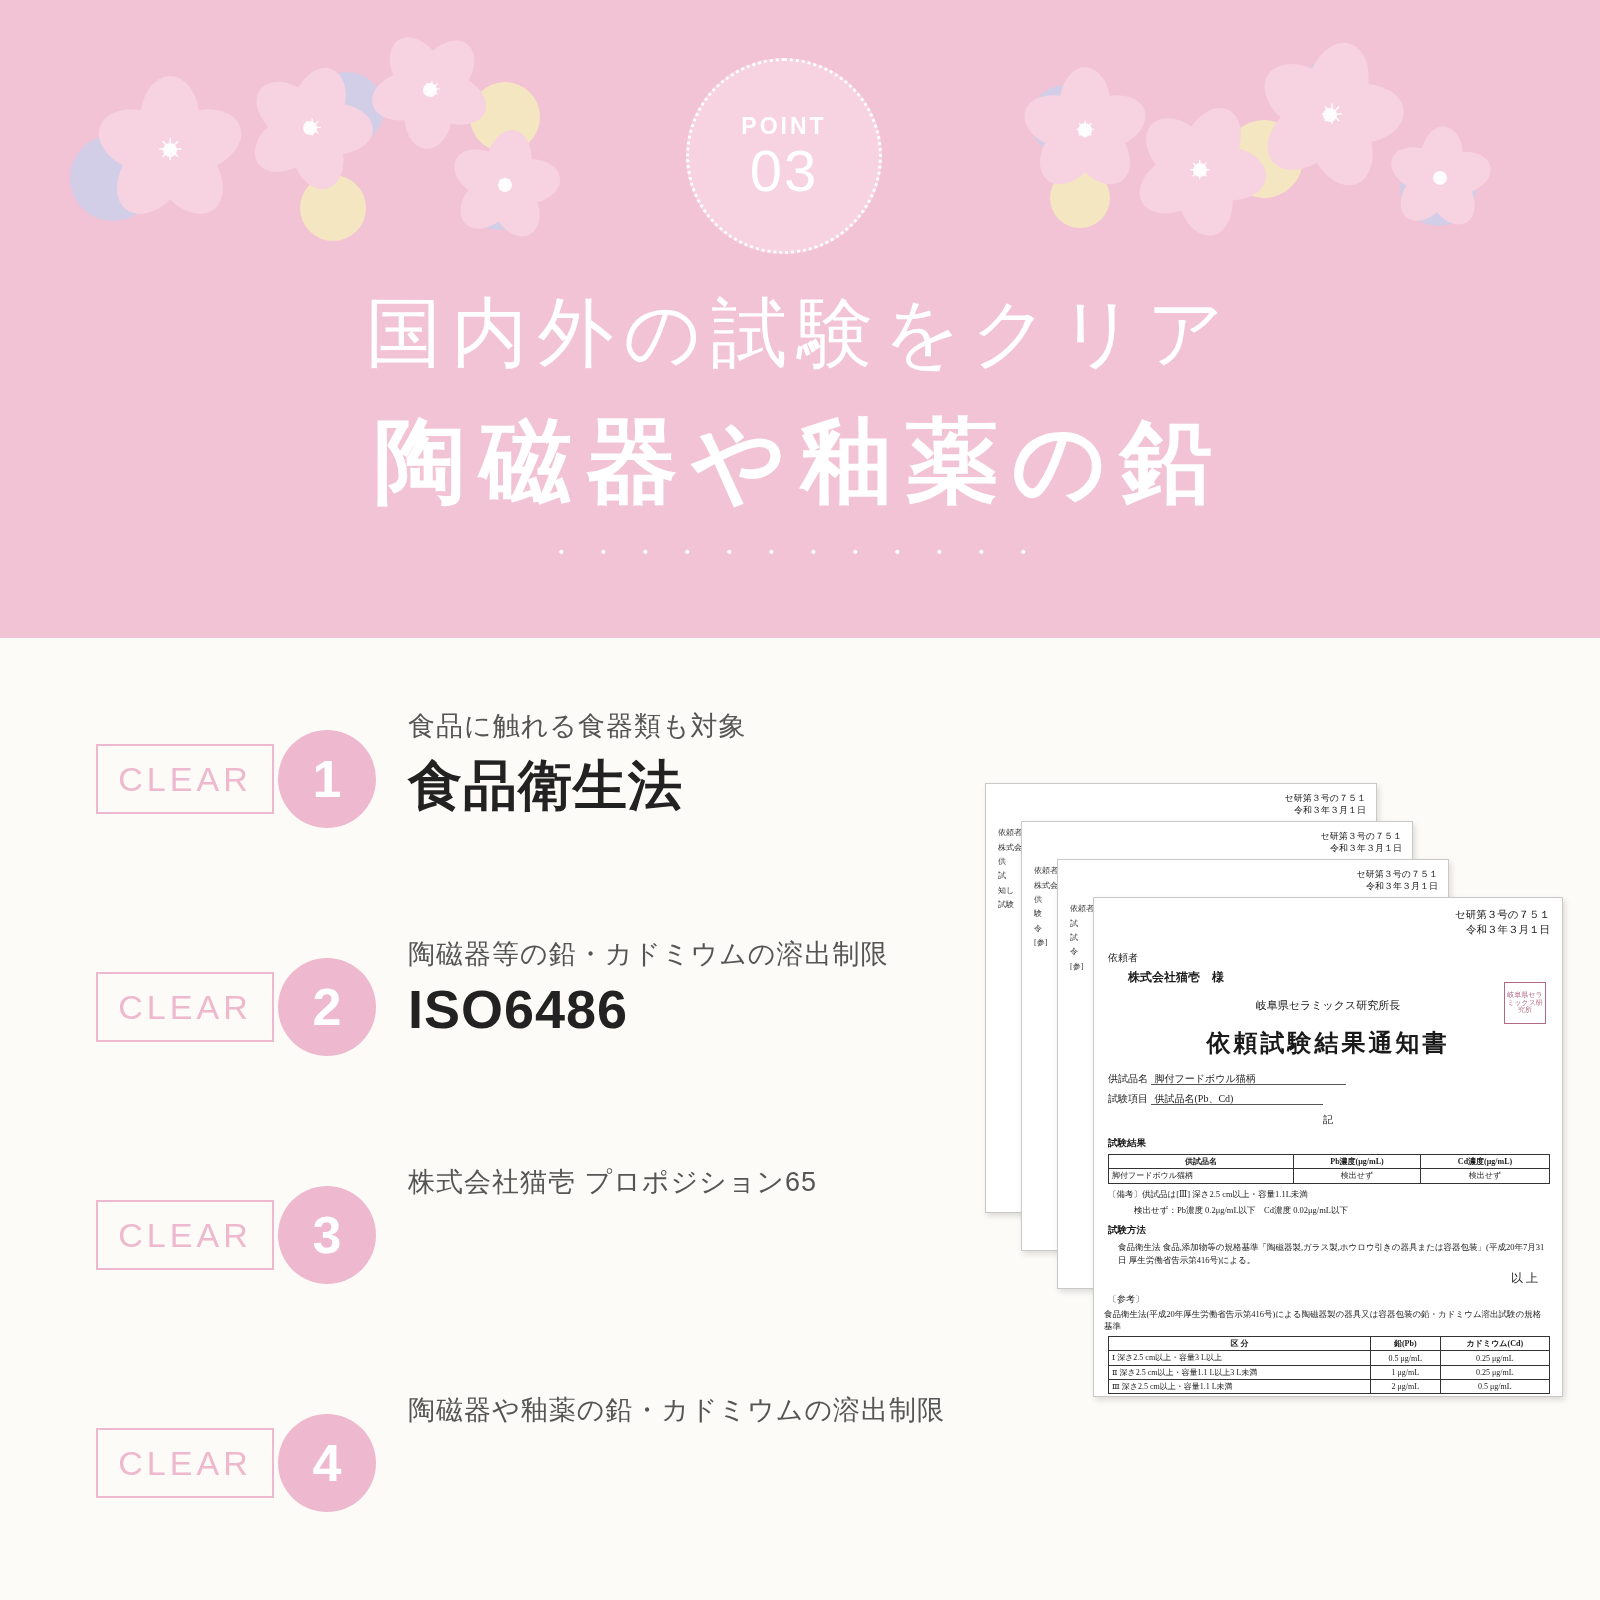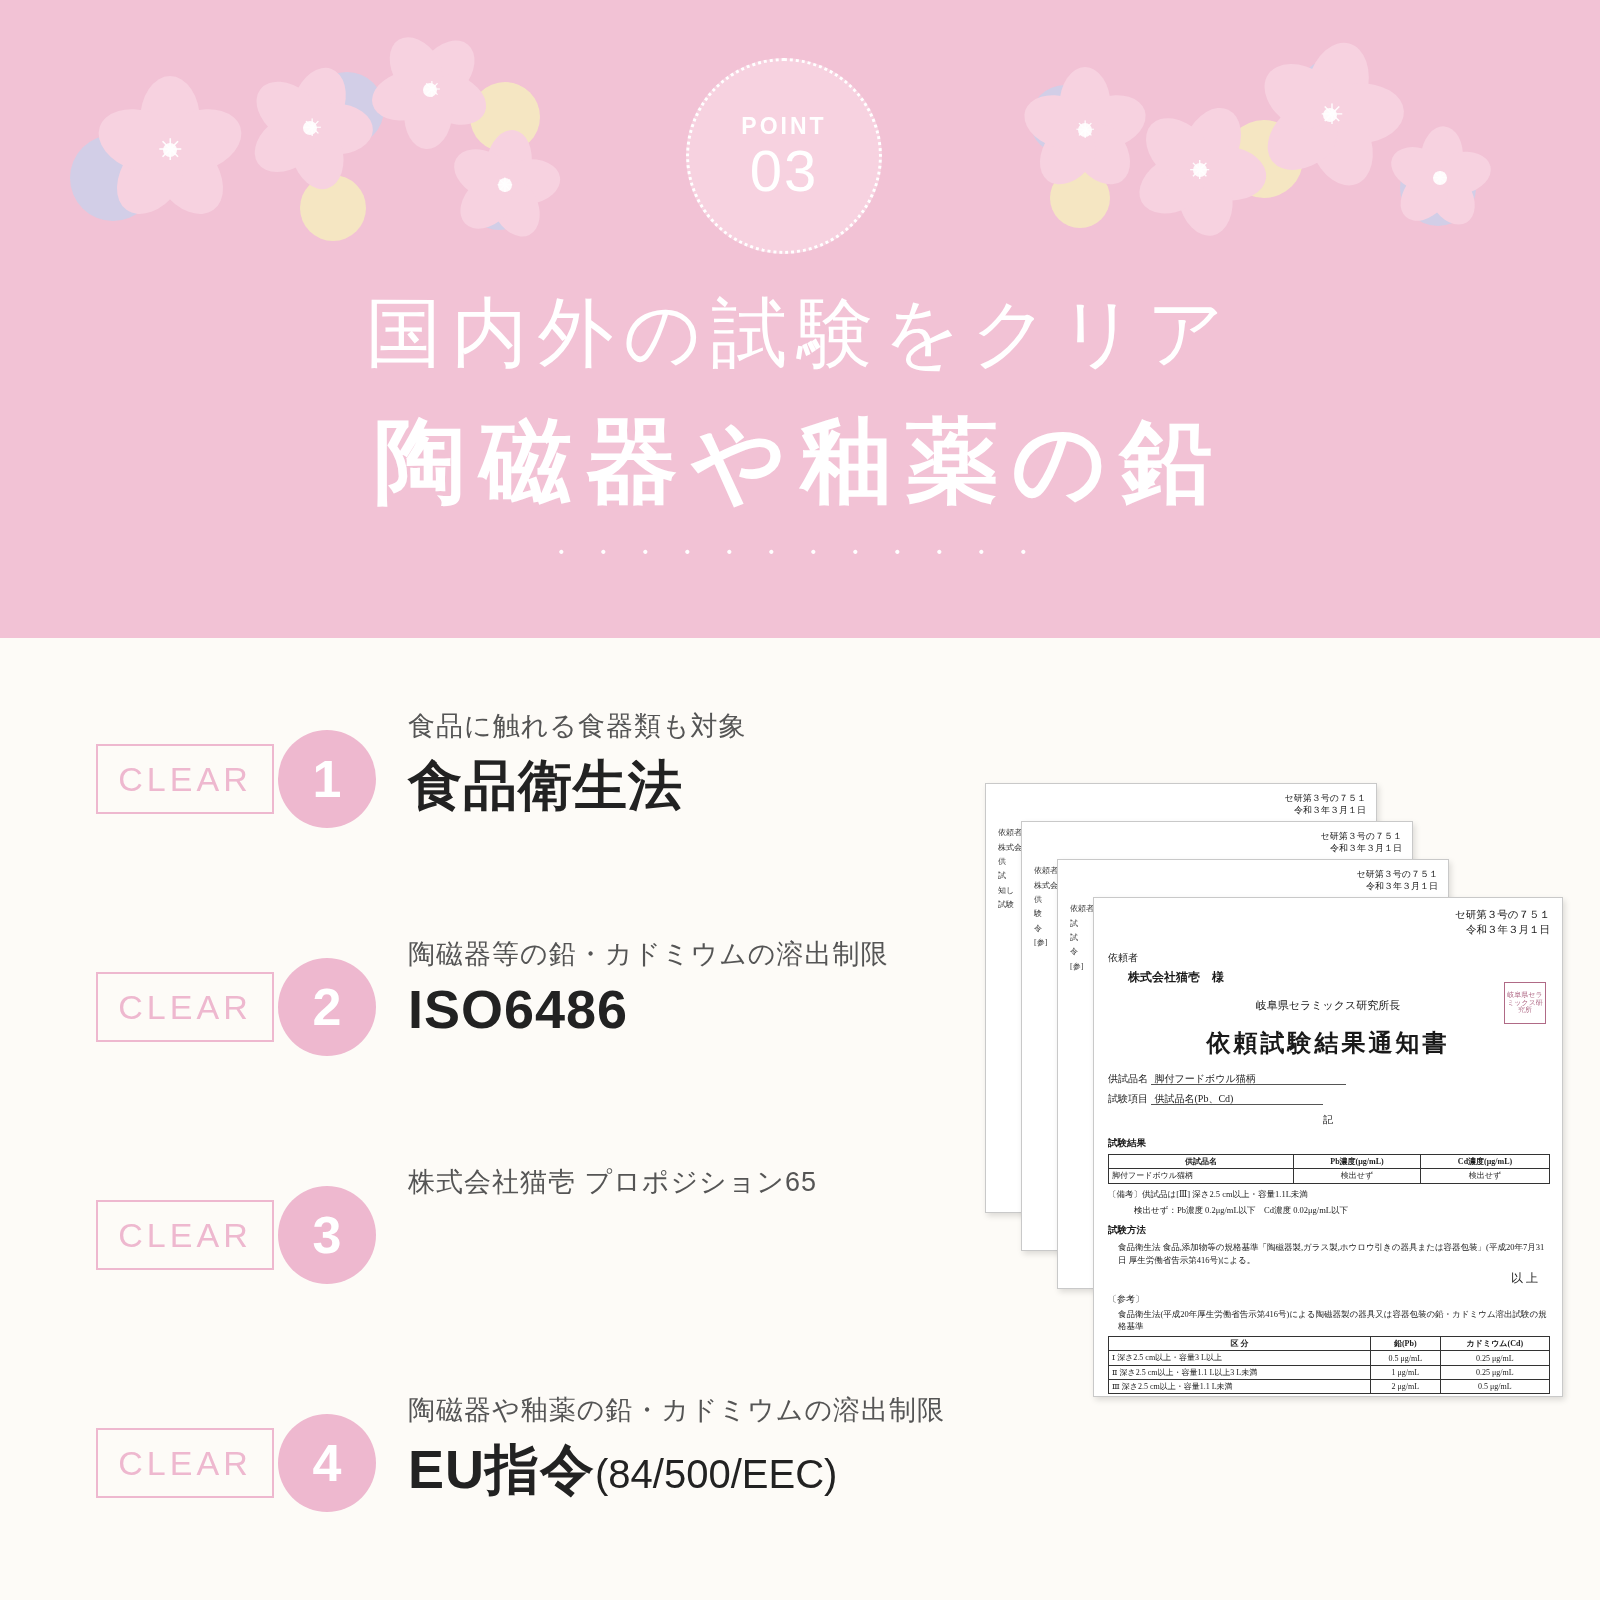--- a/index.html
+++ b/index.html
@@ -285,21 +285,20 @@
     </div>
   </div>
 
   <div class="clear-row" style="top:776px;">
     <div class="badge">
       <div class="circle">4</div>
       <div class="clear-box">CLEAR</div>
     </div>
     <div class="txt">
       <p class="sub">陶磁器や釉薬の鉛・カドミウムの溶出制限</p>
-      <p class="main-line"><span>EU指令</span><span class="paren">(84/500/EEC)</span></p>
     </div>
   </div>
 
   <div class="certs">
 
     <div class="cert c1">
       <div class="hdr">
         <div>セ研第３号の７５１</div>
         <div>令和３年３月１日</div>
       </div>
@@ -385,21 +384,21 @@
       </tbody>
         </table>
       <div class="note">〔備考〕供試品は[Ⅲ] 深さ2.5 cm以上・容量1.1L未満</div>
       <div class="note" style="padding-left:40px;">検出せず：Pb濃度 0.2μg/mL以下　Cd濃度 0.02μg/mL以下</div>
 
       <div class="sect">試験方法</div>
       <div class="note" style="padding-left:24px;">食品衛生法 食品,添加物等の規格基準「陶磁器製,ガラス製,ホウロウ引きの器具または容器包装」(平成20年7月31日 厚生労働省告示第416号)による。</div>
       <div class="ij">以 上</div>
 
       <div class="ref">〔参考〕</div>
-      <div class="note" style="padding-left:24px;">食品衛生法(平成20年厚生労働省告示第416号)による陶磁器製の器具又は容器包装の鉛・カドミウム溶出試験の規格基準</div>
+      <div class="note" style="padding-left:10px;">食品衛生法(平成20年厚生労働省告示第416号)による陶磁器製の器具又は容器包装の鉛・カドミウム溶出試験の規格基準</div>
 
       <table>
         <tbody>
             <tr>
           <th>区 分</th>
           <th>鉛(Pb)</th>
           <th>カドミウム(Cd)</th>
         </tr>
         <tr>
           <td class="l">Ⅰ 深さ2.5 cm以上・容量3 L以上</td>

